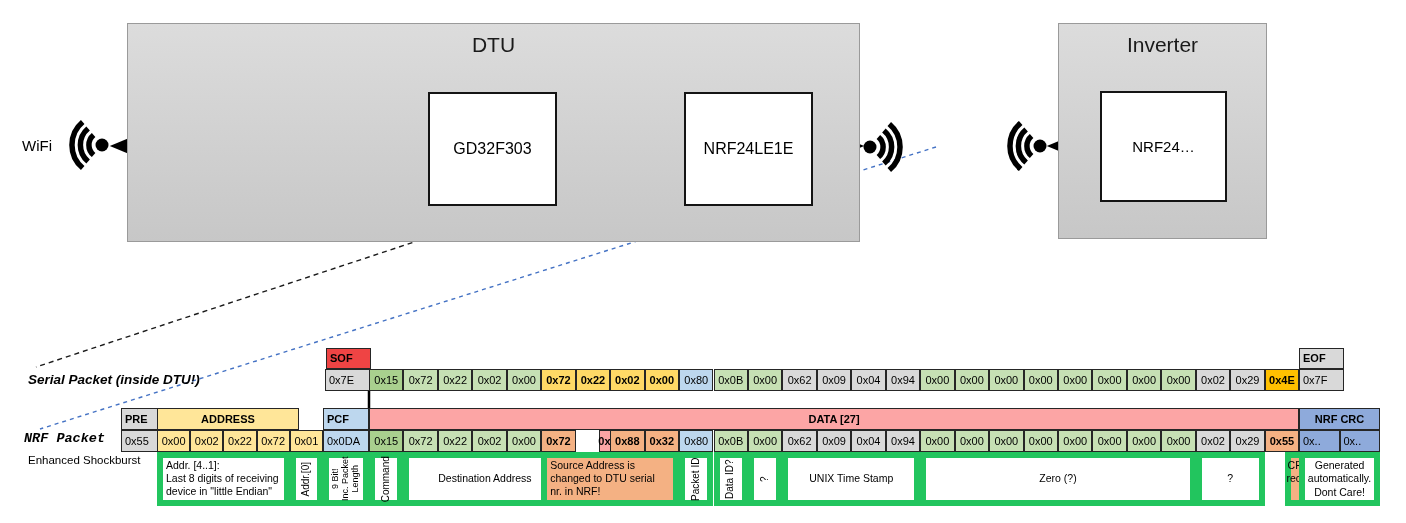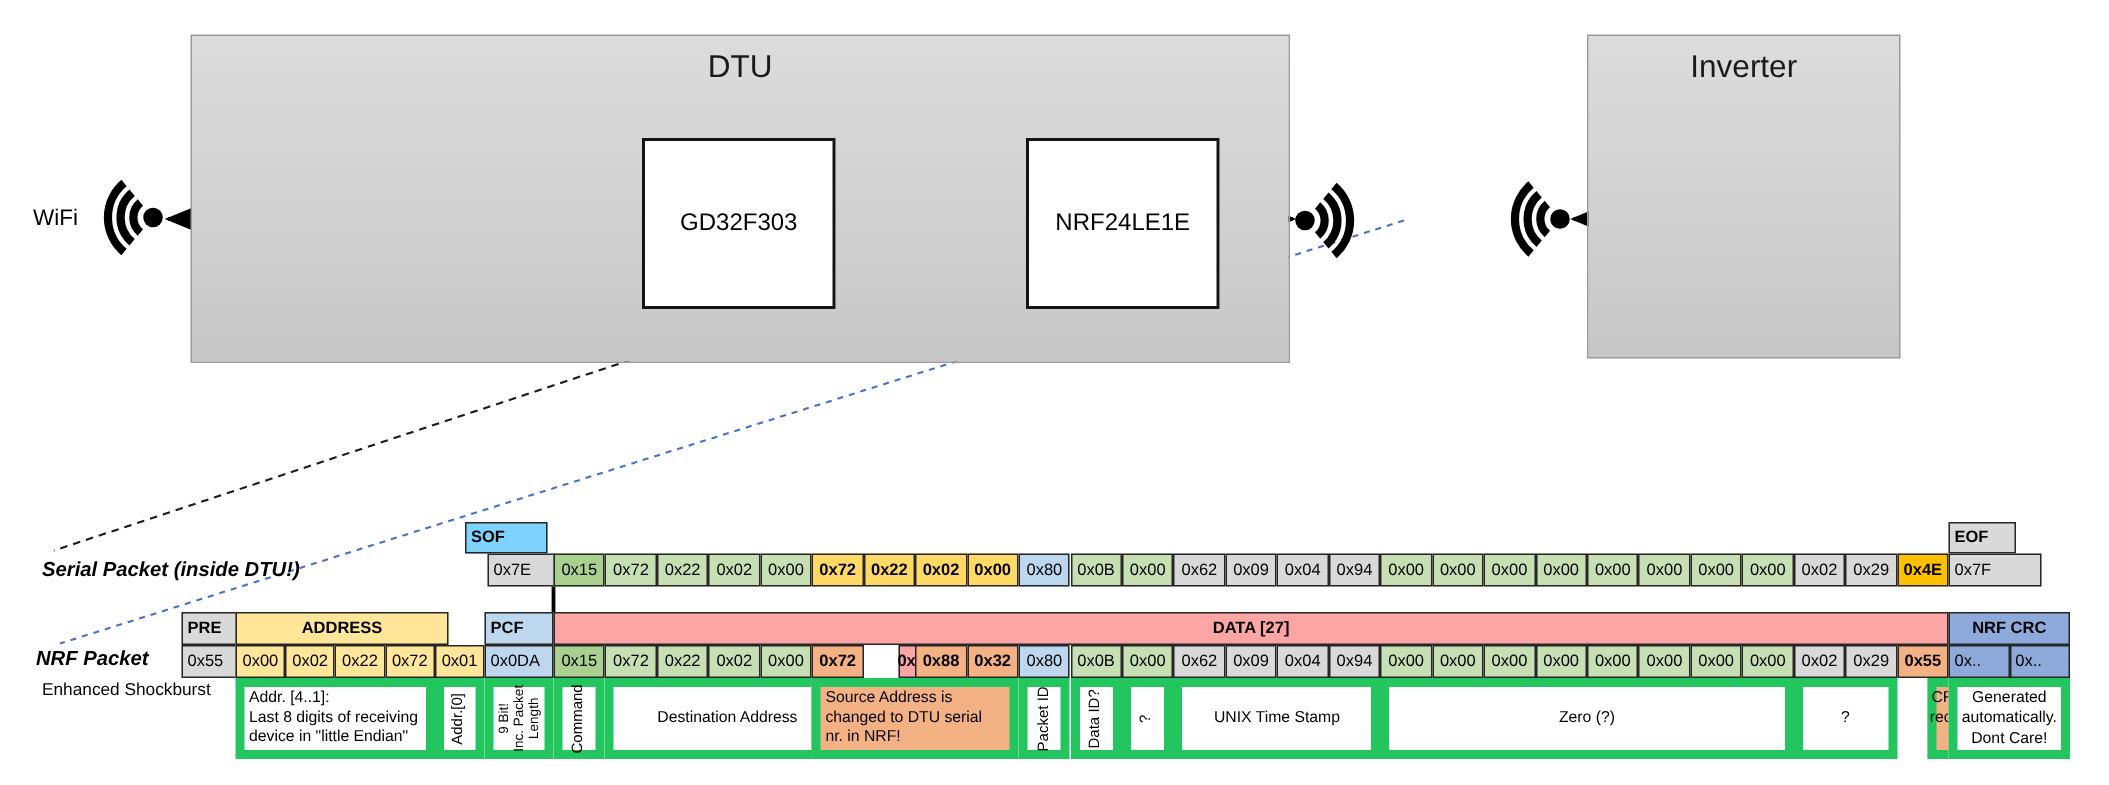--- a/index.html
+++ b/index.html
@@ -83,27 +83,30 @@
   <svg class="wifi" style="left:998px;top:118px;" width="54" height="56" viewBox="0 0 54 54">
     <circle cx="42" cy="27" r="6.5" fill="#000"></circle>
     <path d="M33.6 37 A 13 13 0 0 1 33.6 17" stroke="#000" stroke-width="5.5" fill="none"></path>
     <path d="M28.1 43.5 A 21.5 21.5 0 0 1 28.1 10.5" stroke="#000" stroke-width="5.5" fill="none"></path>
     <path d="M22.7 50 A 30 30 0 0 1 22.7 4" stroke="#000" stroke-width="5.5" fill="none"></path>
   </svg>
 
   <div class="groupbox" style="left:1058px;top:23px;width:207px;height:214px;">
     <div class="grouptitle" style="top:9px;">Inverter</div>
   </div>
+  <div class="chip" style="left:1100px;top:91px;width:123px;height:107px;font-size:15px;">
+    <span>NRF24…</span>
+  </div>
 
   <div class="rowlabel" style="left:28px;top:372px;">Serial Packet (inside DTU!)</div>
-  <div class="rowlabel" style="left:24px;top:431px;">NRF Packet</div>
+  <div class="rowlabel" style="left:24px;top:431px;font-family:Liberation Mono, monospace;">NRF Packet</div>
   <div class="sublabel" style="left:28px;top:454px;">Enhanced Shockburst</div>
 
   <div id="tables" class="abs" style="left:0;top:0;width:1406px;height:523px;">
-      <div class="cell hdr leftal" style="left: 310px; top: 348px; width: 55px; height: 21px; background: #7dd3fc;">SOF</div>
+      <div class="cell hdr leftal" style="left: 326px; top: 348px; width: 45px; height: 21px; background: #ef4444;">SOF</div>
       <div class="cell leftal" style="left: 325px; top: 369px; width: 45px; height: 22px; background: rgb(217, 217, 217);">0x7E</div>
       <div class="cell " style="left: 369px; top: 369px; width: 34.45px; height: 22px; background: rgb(169, 208, 142);">0x15</div>
       <div class="cell " style="left: 403.45px; top: 369px; width: 34.45px; height: 22px; background: rgb(198, 224, 180);">0x72</div>
       <div class="cell " style="left: 437.9px; top: 369px; width: 34.45px; height: 22px; background: rgb(198, 224, 180);">0x22</div>
       <div class="cell " style="left: 472.35px; top: 369px; width: 34.45px; height: 22px; background: rgb(198, 224, 180);">0x02</div>
       <div class="cell " style="left: 506.8px; top: 369px; width: 34.45px; height: 22px; background: rgb(198, 224, 180);">0x00</div>
       <div class="cell bold" style="left: 541.25px; top: 369px; width: 34.45px; height: 22px; background: rgb(255, 217, 102);">0x72</div>
       <div class="cell bold" style="left: 575.7px; top: 369px; width: 34.45px; height: 22px; background: rgb(255, 217, 102);">0x22</div>
       <div class="cell bold" style="left: 610.15px; top: 369px; width: 34.45px; height: 22px; background: rgb(255, 217, 102);">0x02</div>
       <div class="cell bold" style="left: 644.6px; top: 369px; width: 34.45px; height: 22px; background: rgb(255, 217, 102);">0x00</div>
@@ -119,21 +122,21 @@
       <div class="cell " style="left: 989.1px; top: 369px; width: 34.45px; height: 22px; background: rgb(198, 224, 180);">0x00</div>
       <div class="cell " style="left: 1023.55px; top: 369px; width: 34.45px; height: 22px; background: rgb(198, 224, 180);">0x00</div>
       <div class="cell " style="left: 1058px; top: 369px; width: 34.45px; height: 22px; background: rgb(198, 224, 180);">0x00</div>
       <div class="cell " style="left: 1092.45px; top: 369px; width: 34.45px; height: 22px; background: rgb(198, 224, 180);">0x00</div>
       <div class="cell " style="left: 1126.9px; top: 369px; width: 34.45px; height: 22px; background: rgb(198, 224, 180);">0x00</div>
       <div class="cell " style="left: 1161.35px; top: 369px; width: 34.45px; height: 22px; background: rgb(198, 224, 180);">0x00</div>
       <div class="cell " style="left: 1195.8px; top: 369px; width: 34.45px; height: 22px; background: rgb(217, 217, 217);">0x02</div>
       <div class="cell " style="left: 1230.25px; top: 369px; width: 34.45px; height: 22px; background: rgb(217, 217, 217);">0x29</div>
       <div class="cell bold" style="left: 1264.7px; top: 369px; width: 34.45px; height: 22px; background: rgb(255, 192, 0);">0x4E</div>
       <div class="cell hdr leftal" style="left: 1299px; top: 348px; width: 45px; height: 21px; background: rgb(217, 217, 217);">EOF</div>
-      <div class="cell leftal" style="left: 1299px; top: 369px; width: 62px; height: 22px; background: rgb(217, 217, 217);">0x7F</div>
+      <div class="cell leftal" style="left: 1299px; top: 369px; width: 45px; height: 22px; background: rgb(217, 217, 217);">0x7F</div>
       <div class="cell hdr leftal" style="left: 121px; top: 408px; width: 37px; height: 22px; background: rgb(217, 217, 217);">PRE</div>
       <div class="cell leftal" style="left: 121px; top: 430px; width: 37px; height: 22px; background: rgb(217, 217, 217);">0x55</div>
       <div class="cell hdr" style="left: 157px; top: 408px; width: 142px; height: 22px; background: rgb(255, 230, 153);">ADDRESS</div>
       <div class="cell " style="left: 157px; top: 430px; width: 33.2px; height: 22px; background: rgb(255, 230, 153);">0x00</div>
       <div class="cell " style="left: 190.2px; top: 430px; width: 33.2px; height: 22px; background: rgb(255, 230, 153);">0x02</div>
       <div class="cell " style="left: 223.4px; top: 430px; width: 33.2px; height: 22px; background: rgb(255, 230, 153);">0x22</div>
       <div class="cell " style="left: 256.6px; top: 430px; width: 33.2px; height: 22px; background: rgb(255, 230, 153);">0x72</div>
       <div class="cell " style="left: 289.8px; top: 430px; width: 33.2px; height: 22px; background: rgb(255, 230, 153);">0x01</div>
       <div class="cell hdr leftal" style="left: 323px; top: 408px; width: 46px; height: 22px; background: rgb(189, 215, 238);">PCF</div>
       <div class="cell leftal" style="left: 323px; top: 430px; width: 46px; height: 22px; background: rgb(189, 215, 238);">0x0DA</div>

